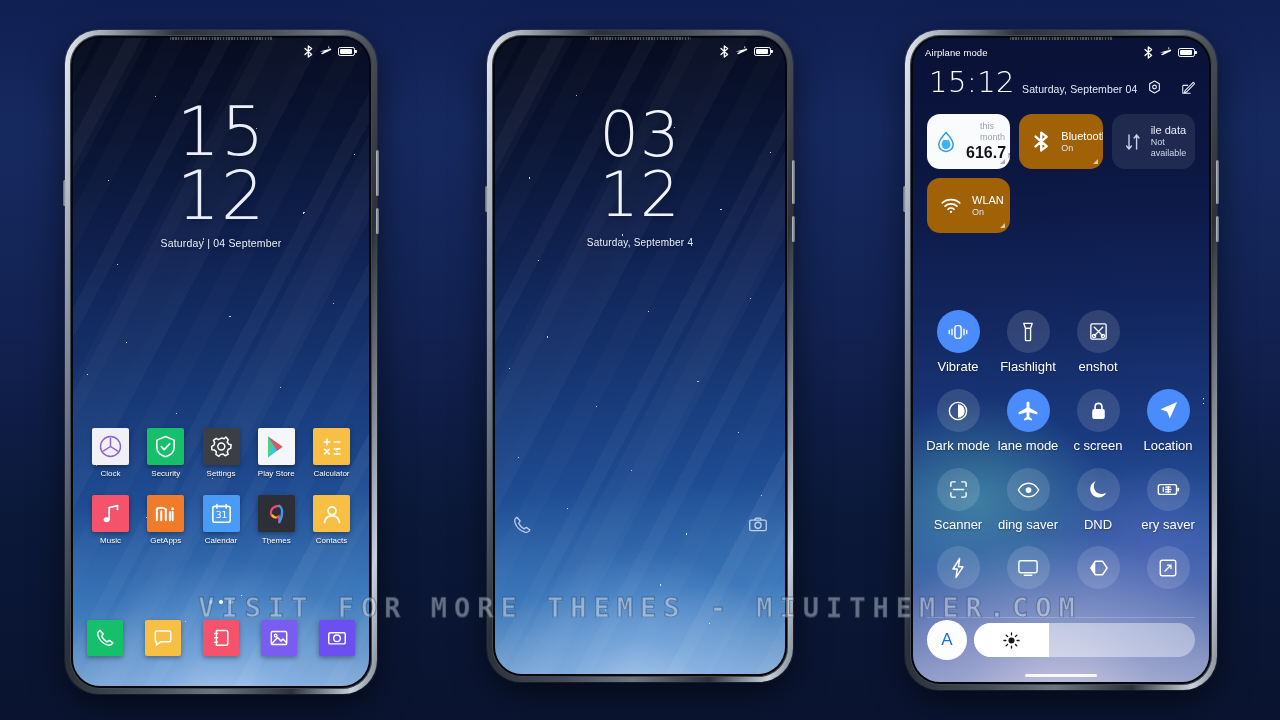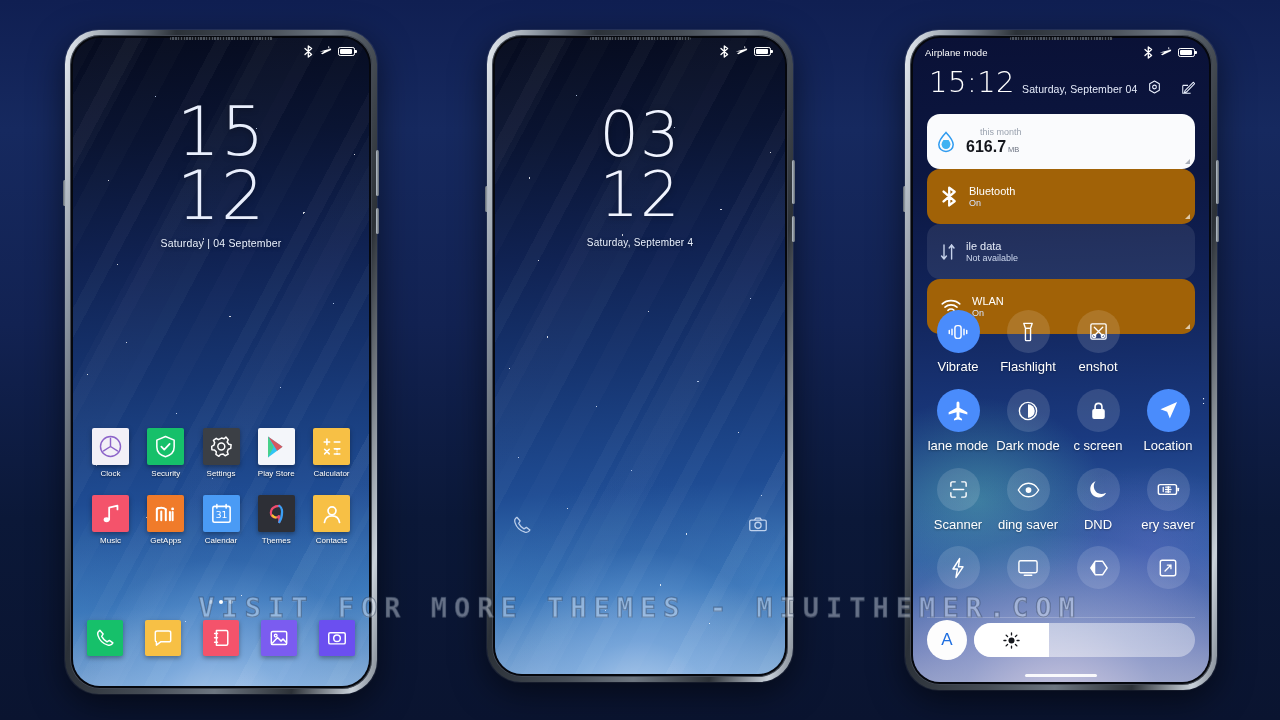--- a/index.html
+++ b/index.html
@@ -109,21 +109,21 @@
       radial-gradient(ellipse 130% 52% at 50% 104%, rgba(205,200,225,.92) 0%, rgba(150,160,205,.6) 26%, rgba(60,80,150,.2) 52%, transparent 72%),
       radial-gradient(ellipse 70% 26% at 22% 72%, rgba(95,200,180,.42) 0%, transparent 62%),
       radial-gradient(ellipse 60% 22% at 80% 80%, rgba(120,120,215,.38) 0%, transparent 62%),
       linear-gradient(178deg,#0a1136 0%,#0c1742 22%,#12255c 42%,#1a3a80 62%,#3160a8 80%,#7f8fc4 94%,#aab2cf 100%);
   }
   .cc-head { position:absolute; top:30px; left:16px; right:14px; display:flex; align-items:flex-end; gap:7px; z-index:10;}
   .cc-time { font-size:29px; color:#fff; font-weight:300; letter-spacing:.5px; line-height:1; font-family:"DejaVu Sans", sans-serif;}
   .cc-date { font-size:10.5px; color:#e6ecfb; padding-bottom:2px; letter-spacing:.1px;}
   .cc-hicons { margin-left:auto; display:flex; gap:12px; padding-bottom:2px; }
 
-  .bigtiles { position:absolute; top:76px; left:14px; right:14px; display:grid; grid-template-columns:1fr; z-index:10;}
+  .bigtiles { position:absolute; top:76px; left:14px; right:14px; display:grid; grid-template-columns:1fr 1fr 1fr; gap:9px; z-index:10;}
   .bigtile { height:55px; border-radius:13px; position:relative; display:flex; align-items:center; padding:0 9px; gap:8px; overflow:hidden;}
   .bigtile.light { background:#fafbfd; }
   .bigtile.blue { background:#a16207; }
   .bigtile.dim { background:rgba(255,255,255,.085); }
   .bt-txt { display:flex; flex-direction:column; line-height:1.2; }
   .bt-t1 { font-size:9px; }
   .bt-t2 { font-size:9.5px; }
   .bt-big { font-size:16px; font-weight:600; color:#14161c; }
   .bt-unit { font-size:7.5px; color:#6b7280; }
   .corner { position:absolute; right:5px; bottom:5px; width:0; height:0;
@@ -530,35 +530,35 @@
                 <circle cx="15.6" cy="15.6" r="1.7" fill="none" stroke="#fff" stroke-width="1.3"></circle>
               </svg>
           </div>
           <span class="tog-l">enshot</span>
         </div>
       </div>
       <span style="position:absolute; right:4px; top:356px; color:#e6ecf9; font-size:11px; z-index:11;">:</span>
 
       <div class="toggrid" style="top:351px;">
         <div class="tog">
+          <div class="tog-c">
+            <svg width="22" height="22" viewBox="0 0 24 24">
+                <circle cx="12" cy="12" r="9.4" fill="none" stroke="#fff" stroke-width="1.5"></circle>
+                <path d="M12 4.6 A7.4 7.4 0 0 1 12 19.4 Z" fill="#fff"></path>
+              </svg>
+          </div>
+          <span class="tog-l">Dark mode</span>
+        </div>
+        <div class="tog">
           <div class="tog-c on">
             <svg width="22" height="22" viewBox="0 0 24 24">
                 <path d="M12 1.6 C11 1.6 10.4 2.6 10.4 4 V8.4 L1.8 13.4 V15.8 L10.4 13.4 V18.6 L7.6 20.6 V22.4 L12 21.2 L16.4 22.4 V20.6 L13.6 18.6 V13.4 L22.2 15.8 V13.4 L13.6 8.4 V4 C13.6 2.6 13 1.6 12 1.6 Z" fill="#fff"></path>
               </svg>
           </div>
           <span class="tog-l">lane mode</span>
-        </div>
-        <div class="tog">
-          <div class="tog-c">
-            <svg width="22" height="22" viewBox="0 0 24 24">
-                <circle cx="12" cy="12" r="9.4" fill="none" stroke="#fff" stroke-width="1.5"></circle>
-                <path d="M12 4.6 A7.4 7.4 0 0 1 12 19.4 Z" fill="#fff"></path>
-              </svg>
-          </div>
-          <span class="tog-l">Dark mode</span>
         </div>
         <div class="tog">
           <div class="tog-c">
             <svg width="19" height="22" viewBox="0 0 20 22">
                 <rect x="3.4" y="9" width="13.2" height="10.4" rx="2" fill="#fff"></rect>
                 <path d="M6.4 9 V6.6 C6.4 4.4 8 3 10 3 C12 3 13.6 4.4 13.6 6.6 V9" fill="none" stroke="#fff" stroke-width="1.7"></path>
               </svg>
           </div>
           <span class="tog-l">c screen</span>
         </div>

